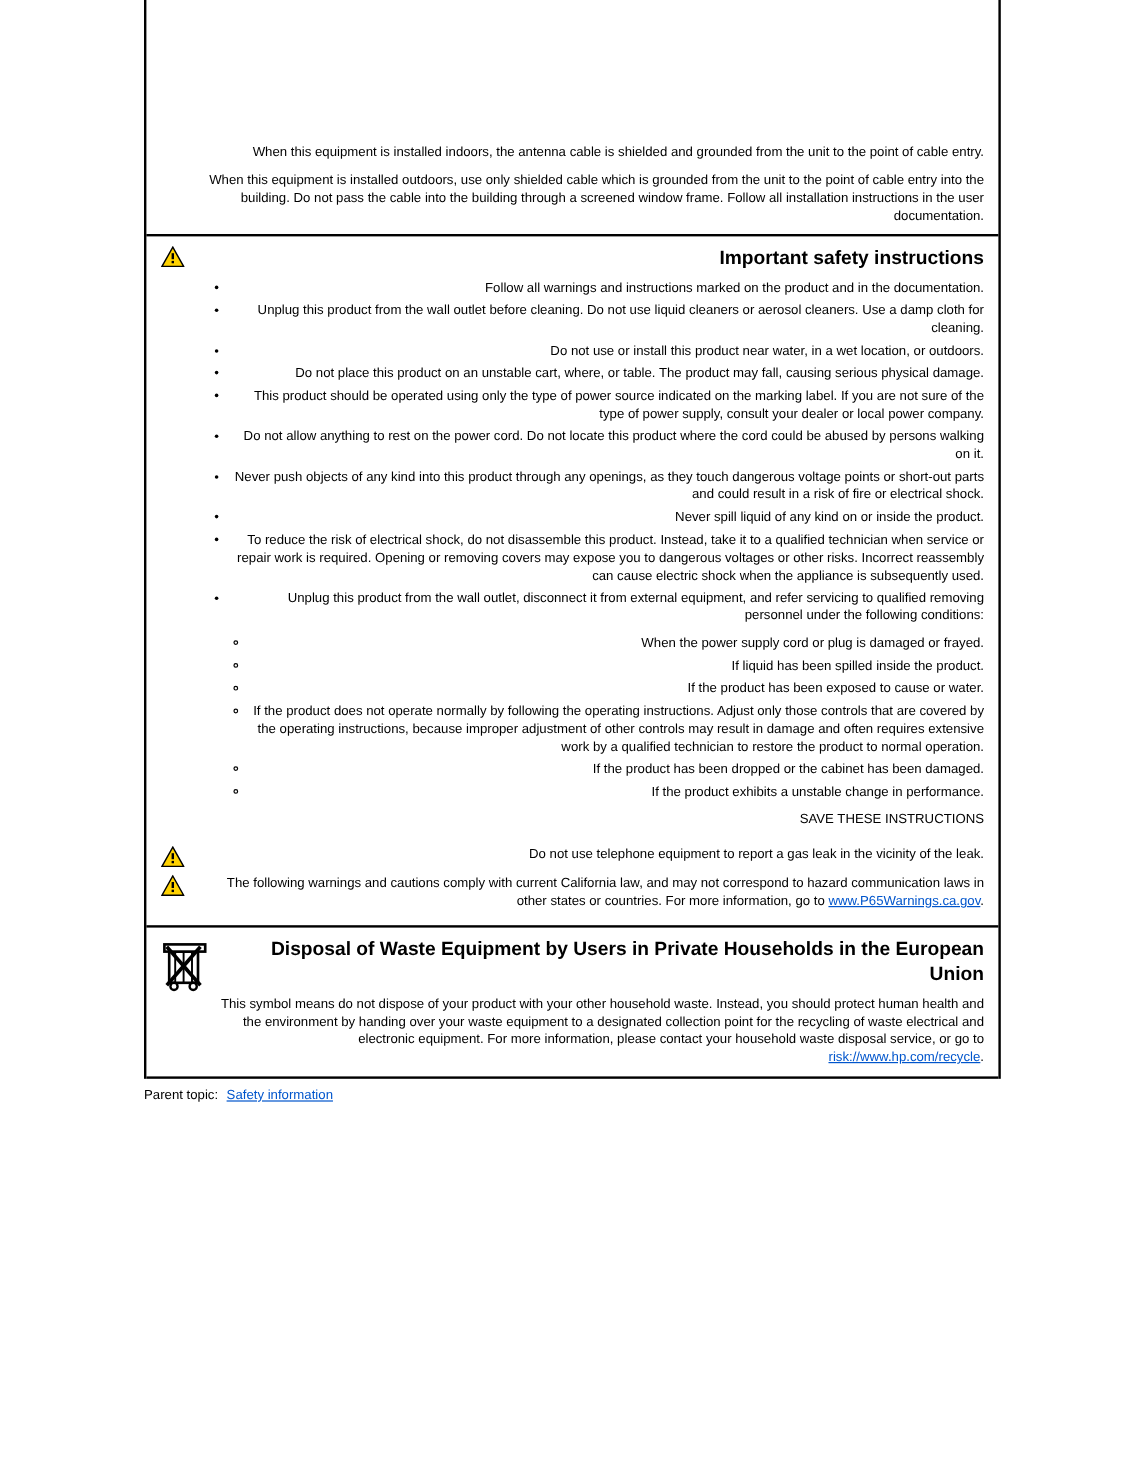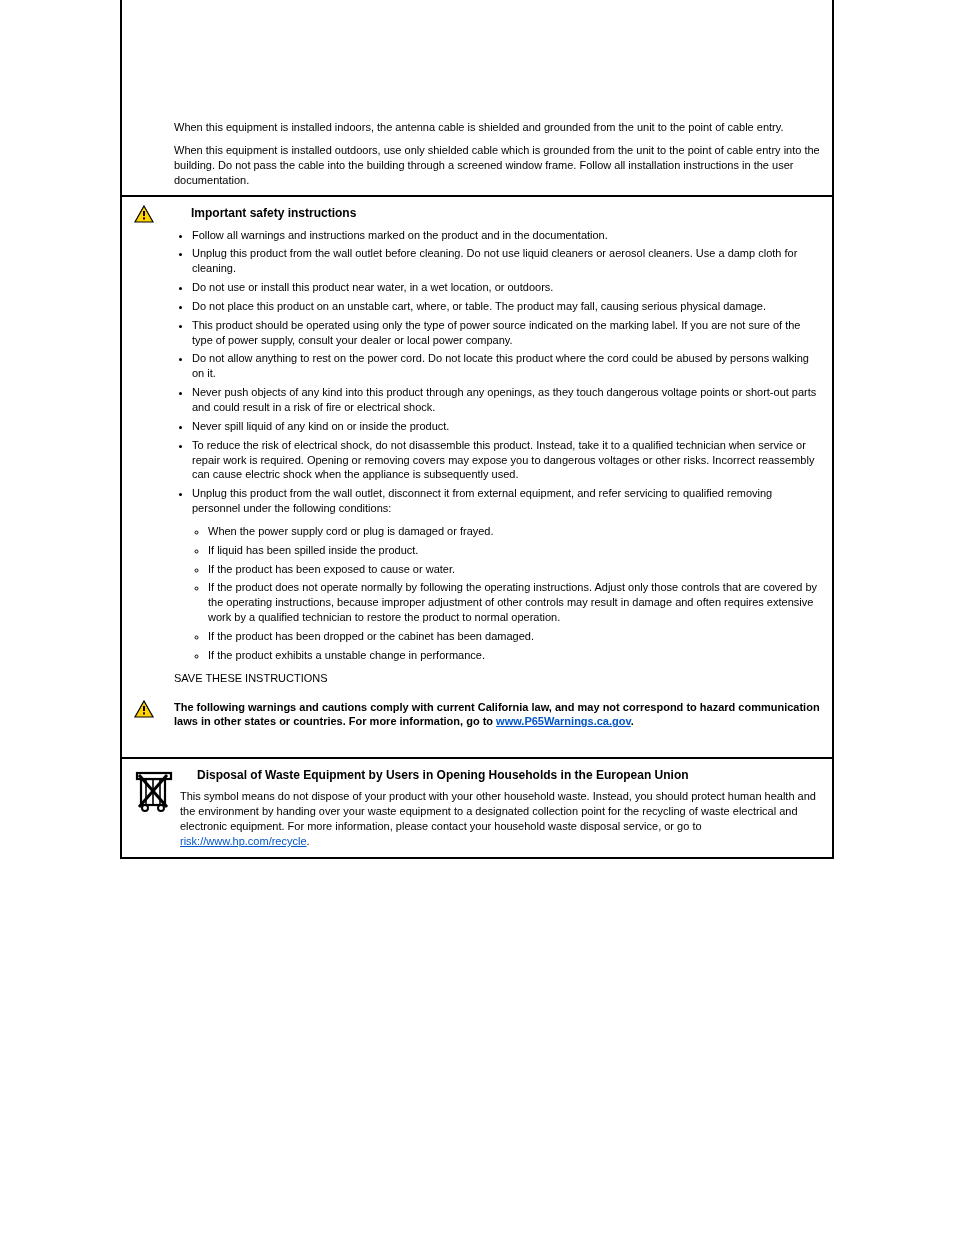--- a/index.html
+++ b/index.html
@@ -35,31 +35,32 @@
     align-items: flex-start;
   }
   .icon-col {
     width: 40px;
     flex: 0 0 40px;
   }
   .text-col {
     flex: 1 1 auto;
     font-size: 11px;
     line-height: 1.35;
+    text-align: right;
   }
   .bold { font-weight: normal; }
   .para { margin: 0 0 8px 0; }
   .ul {
     margin: 0 0 8px 0;
     padding-left: 18px;
   }
   .ul li { margin: 0 0 4px 0; font-size: 11px; line-height: 1.35; }
   a.link { color: #0055cc; text-decoration: underline; }
   .header-line {
-    font-size: 12px;
+    font-size: 16px;
     font-weight: bold;
     margin-bottom: 6px;
     margin-left: 17px;
   }
   .subitemsrow {
     display:flex;
     align-items:flex-start;
     margin-top:6px;
   }
   .footer-links {
@@ -120,30 +121,42 @@
             <li>If liquid has been spilled inside the product.</li>
             <li>If the product has been exposed to cause or water.</li>
             <li>If the product does not operate normally by following the operating instructions. Adjust only those controls that are covered by the operating instructions, because improper adjustment of other controls may result in damage and often requires extensive work by a qualified technician to restore the product to normal operation.</li>
             <li>If the product has been dropped or the cabinet has been damaged.</li>
             <li>If the product exhibits a unstable change in performance.</li>
           </ul>
           <p class="para bold">SAVE THESE INSTRUCTIONS</p>
         </div>
       </div>
 
-
-      <div class="row subitemsrow" style="margin-bottom:20px;font-weight:bold;">
+      <div class="row subitemsrow">
         <div class="icon-col warning-icon">
           <svg width="20" height="18" viewBox="0 0 20 18">
             <polygon points="10,1 19,17 1,17" fill="#ffd200" stroke="#000" stroke-width="1.2"></polygon>
             <rect x="9" y="6" width="2" height="5" fill="#000"></rect>
             <rect x="9" y="12.4" width="2" height="2" fill="#000"></rect>
           </svg>
         </div>
         <div class="text-col">
+          <p class="para" style="margin-bottom:0">Do not use telephone equipment to report a gas leak in the vicinity of the leak.</p>
+        </div>
+      </div>
+
+      <div class="row subitemsrow" style="margin-bottom:4px;">
+        <div class="icon-col warning-icon">
+          <svg width="20" height="18" viewBox="0 0 20 18">
+            <polygon points="10,1 19,17 1,17" fill="#ffd200" stroke="#000" stroke-width="1.2"></polygon>
+            <rect x="9" y="6" width="2" height="5" fill="#000"></rect>
+            <rect x="9" y="12.4" width="2" height="2" fill="#000"></rect>
+          </svg>
+        </div>
+        <div class="text-col">
           <p class="para" style="margin-bottom:0">
             <span>The following warnings and cautions comply with current California law, and may not correspond to hazard communication laws in other states or countries. For more information, go to </span>
             <a href="#" class="link">www.P65Warnings.ca.gov</a><span>.</span>
           </p>
         </div>
       </div>
 
     </div>
 
     <div class="cell" style="border-bottom:2px solid #000;">
@@ -158,26 +171,30 @@
             <line x1="26" y1="12" x2="26" y2="38" stroke="#000" stroke-width="1.6"></line>
 
             <circle cx="11" cy="41" r="3" fill="#fff" stroke="#000" stroke-width="2"></circle>
             <circle cx="27" cy="41" r="3" fill="#fff" stroke="#000" stroke-width="2"></circle>
 
             <line x1="5" y1="8" x2="33" y2="40" stroke="#000" stroke-width="3"></line>
             <line x1="33" y1="8" x2="5" y2="40" stroke="#000" stroke-width="3"></line>
           </svg>
         </div>
         <div class="text-col">
-          <div class="header-line">Disposal of Waste Equipment by Users in Opening Households in the European Union</div>
+          <div class="header-line">Disposal of Waste Equipment by Users in Private Households in the European Union</div>
           <p class="para" style="margin-bottom:0">
             <span>This symbol means do not dispose of your product with your other household waste. Instead, you should protect human health and the environment by handing over your waste equipment to a designated collection point for the recycling of waste electrical and electronic equipment. For more information, please contact your household waste disposal service, or go to </span>
             <a href="#" class="link">risk://www.hp.com/recycle</a><span>.</span>
           </p>
         </div>
       </div>
     </div>
 
   </div>
 
+  <div class="footer-links">
+    <span class="bold">Parent topic:</span>
+    <a href="#" class="link" style="margin-left:4px;">Safety information</a>
+  </div>
   <div class="footer-line2"></div>
 
 </div>
 
 </body></html>

